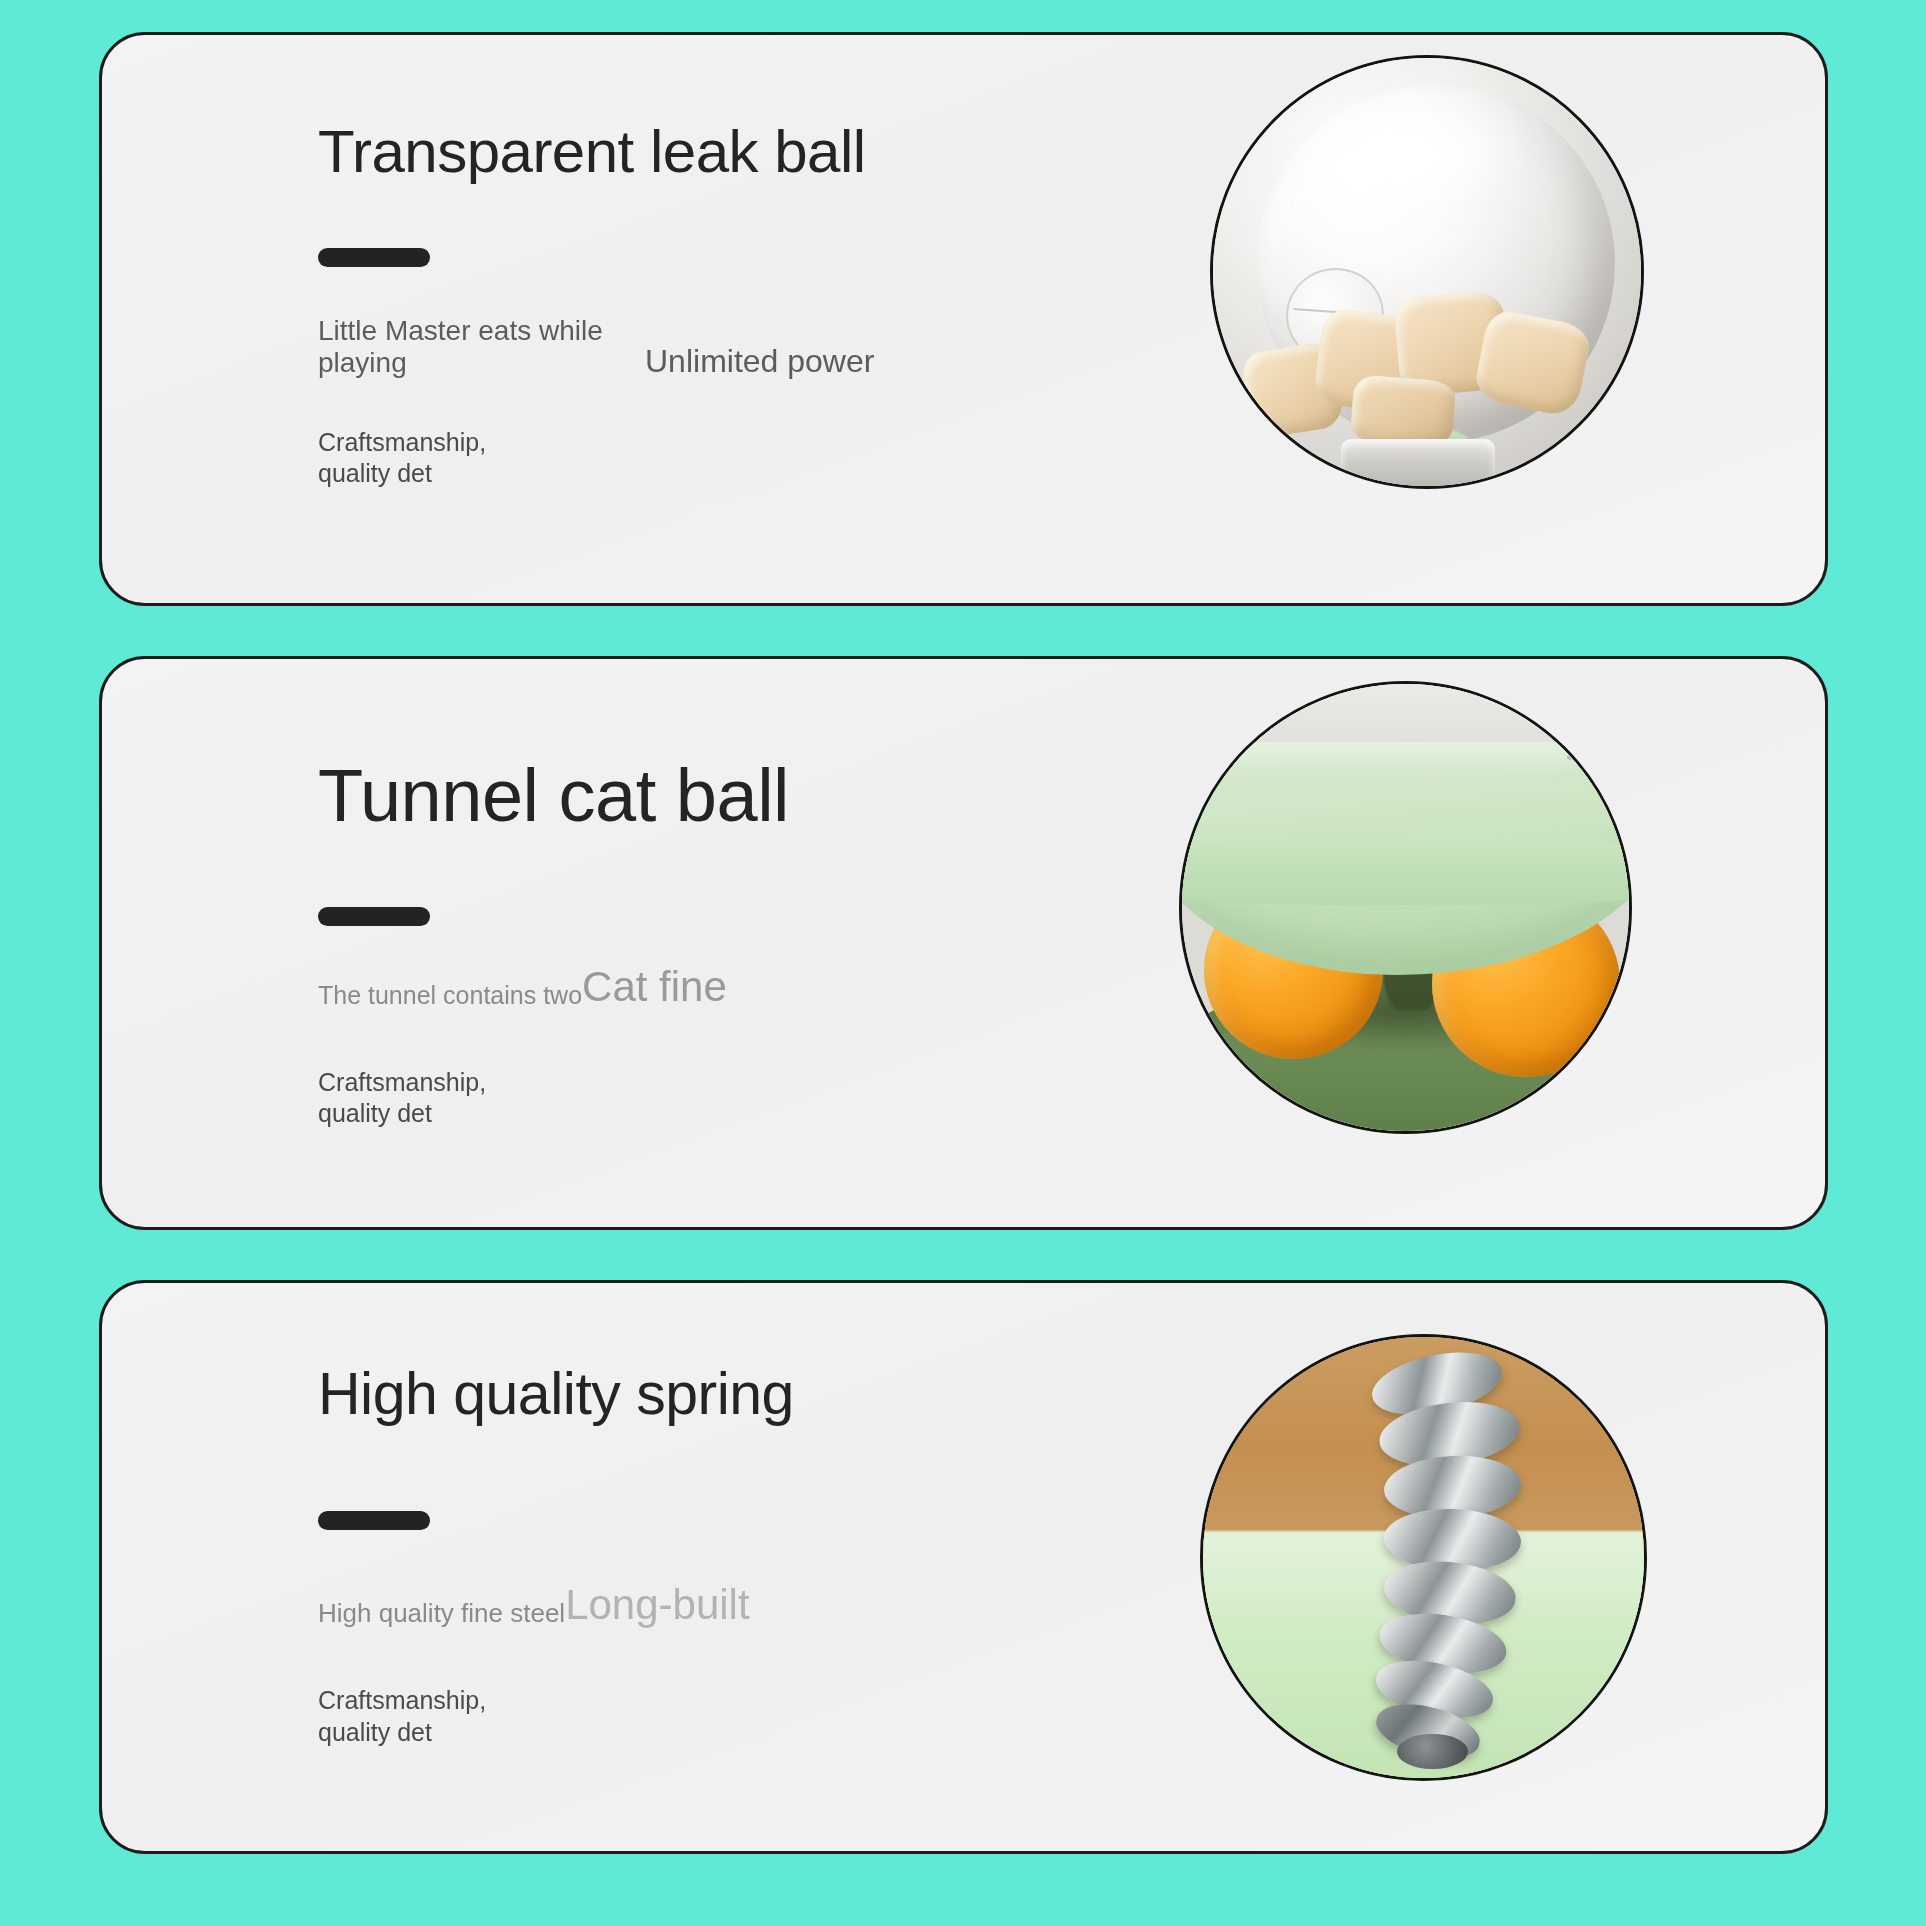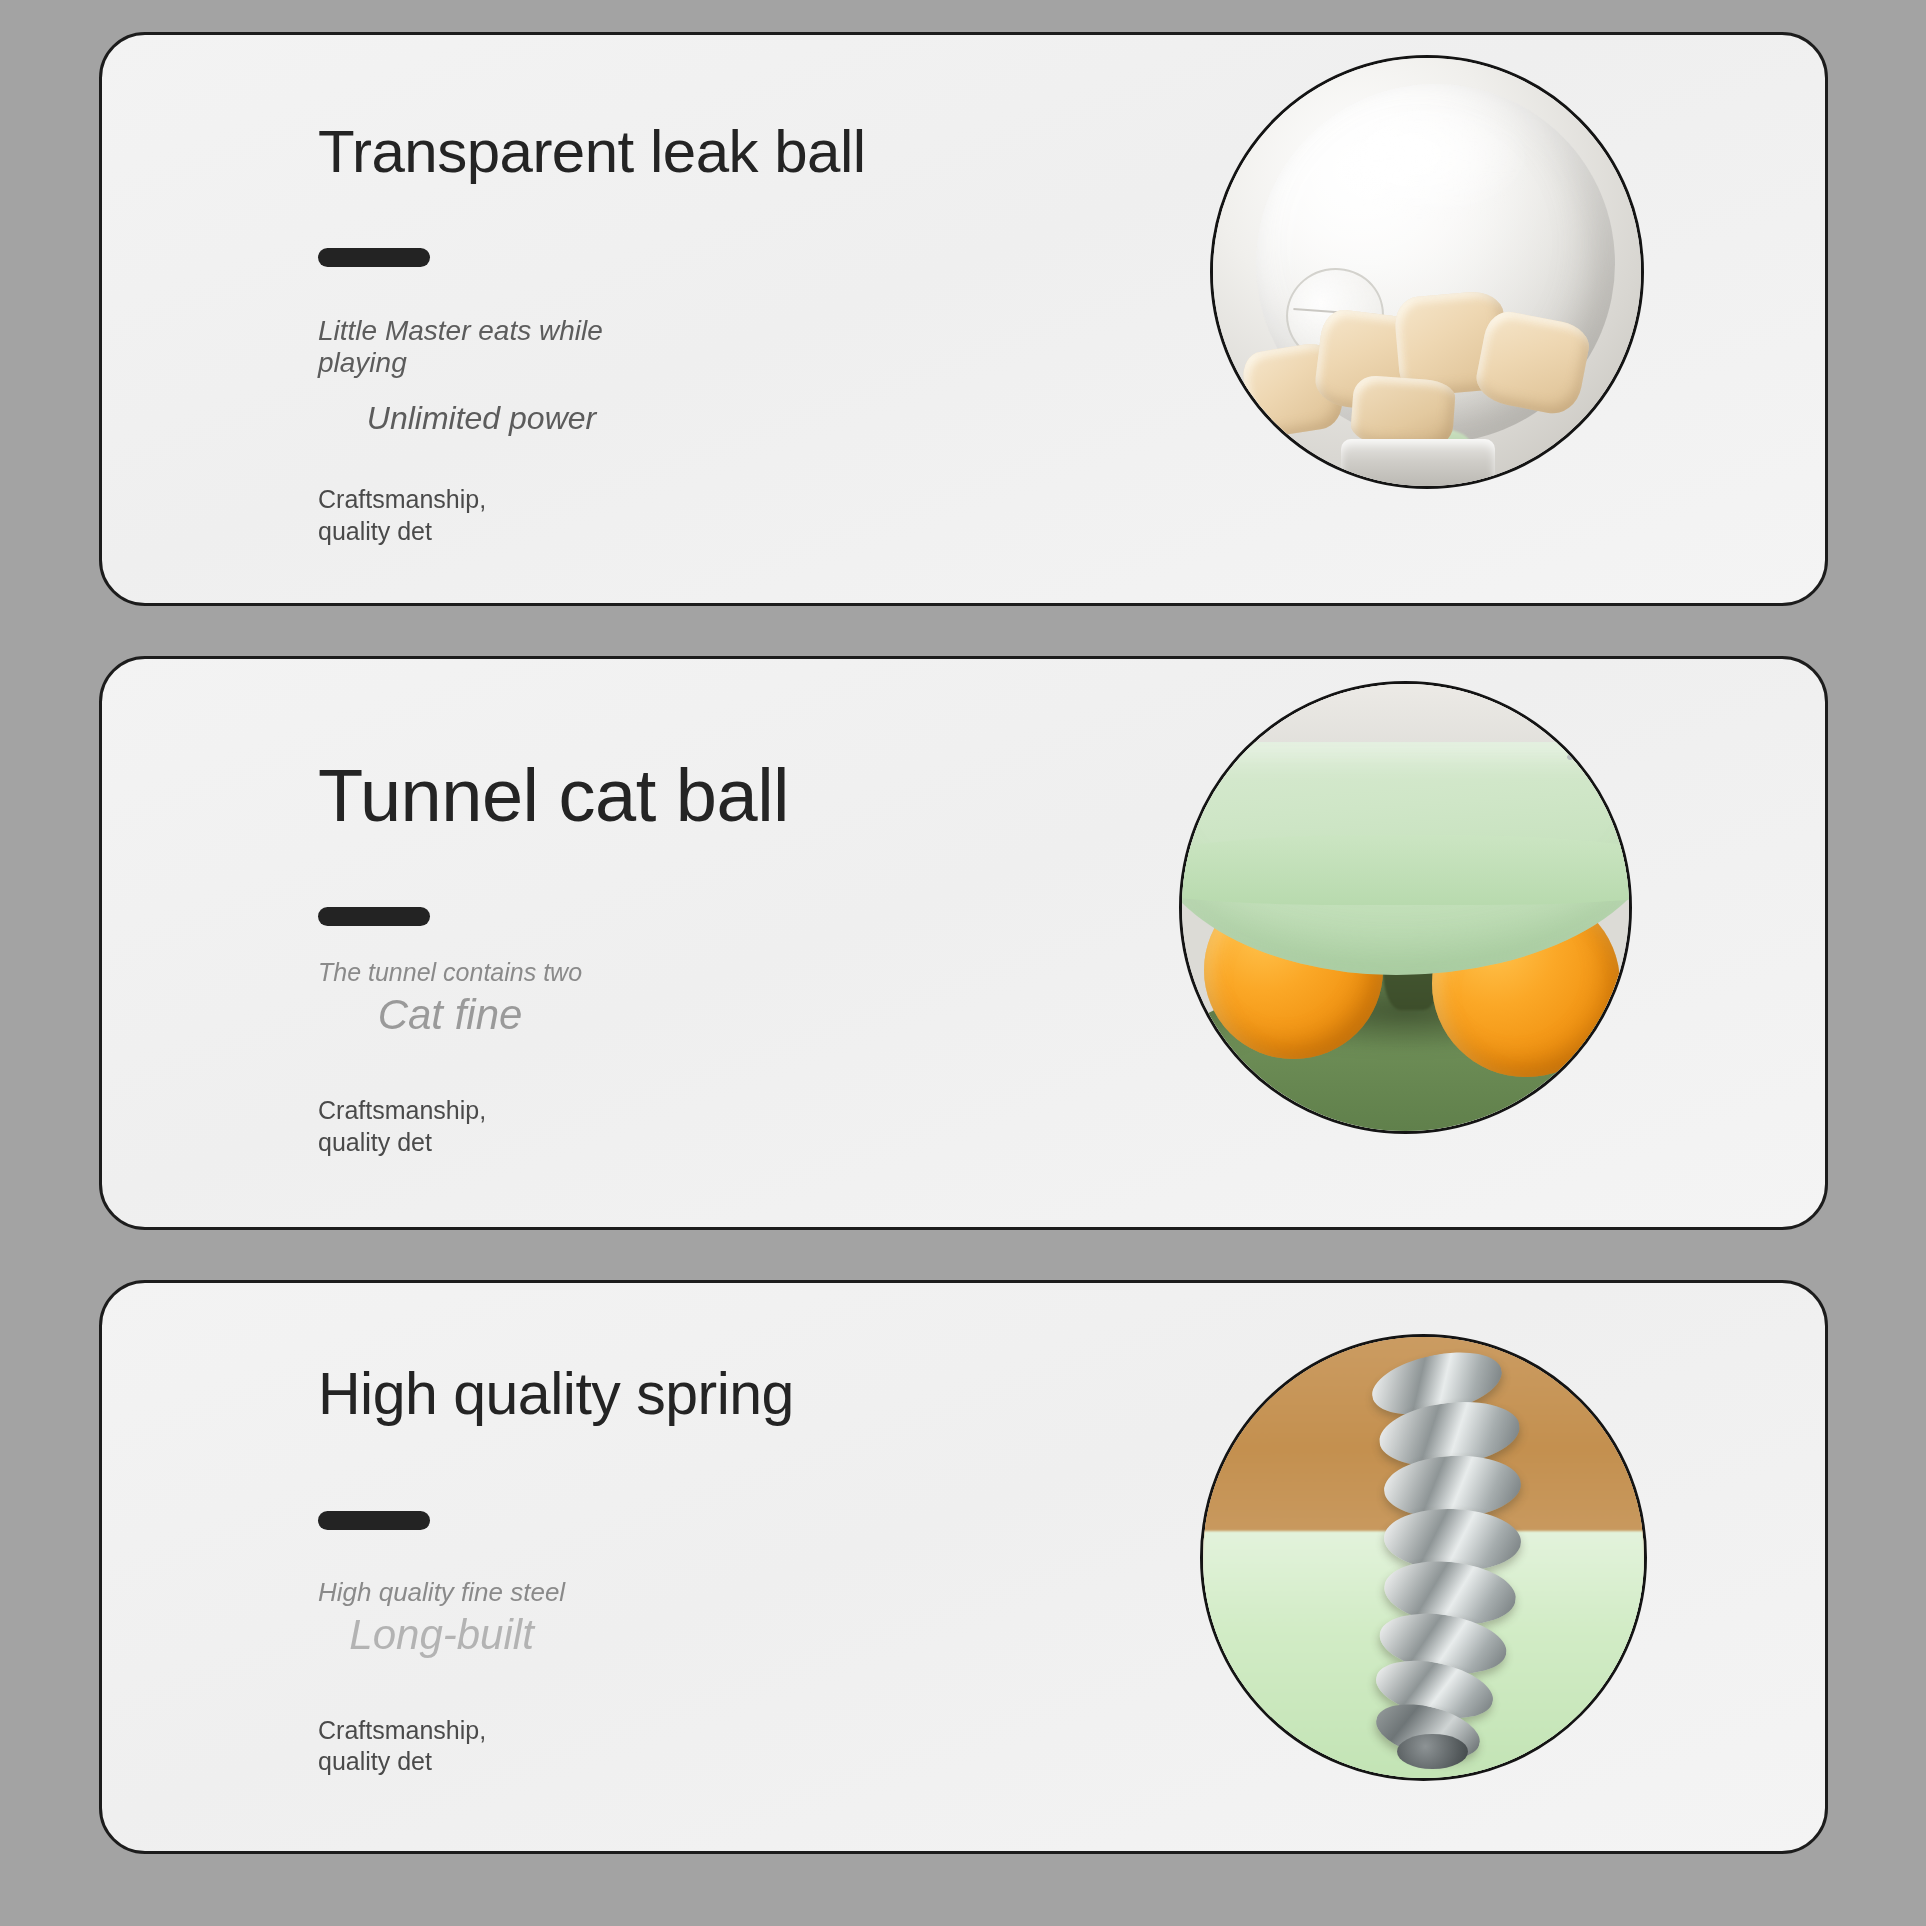--- a/index.html
+++ b/index.html
@@ -9,21 +9,21 @@
     height:1927px;
     background:#ffffff;
     font-family:"Liberation Sans", sans-serif;
     overflow:hidden;
   }
 
   .page {
     position:relative;
     width:1927px;
     height:1927px;
-    background:#a3a3a3;
+    background:#5eead4;
     padding:32px 99px 28px 99px;
     display:flex;
     flex-direction:column;
     justify-content:flex-start;
     gap:50px;
   }
 
   
   .card {
     position:relative;
@@ -75,23 +75,22 @@
     height:19px;
     border-radius:10px;
     background:#232323;
   }
   .card-1 .rule { margin-top:65px; }
   .card-2 .rule { margin-top:72px; }
   .card-3 .rule { margin-top:85px; }
 
   .sub-block {
     display:flex;
-    flex-direction:column;
-    align-items:center;
-    font-style:italic;
+    flex-direction:row;
+    align-items:flex-end;
   }
   .card-1 .sub-block { margin-top:48px; }
   .card-2 .sub-block { margin-top:32px; }
   .card-3 .sub-block { margin-top:48px; }
 
   .sub-a {
     color:#5c5c5c;
     font-weight:300;
     line-height:1.14;
     max-width:327px;

